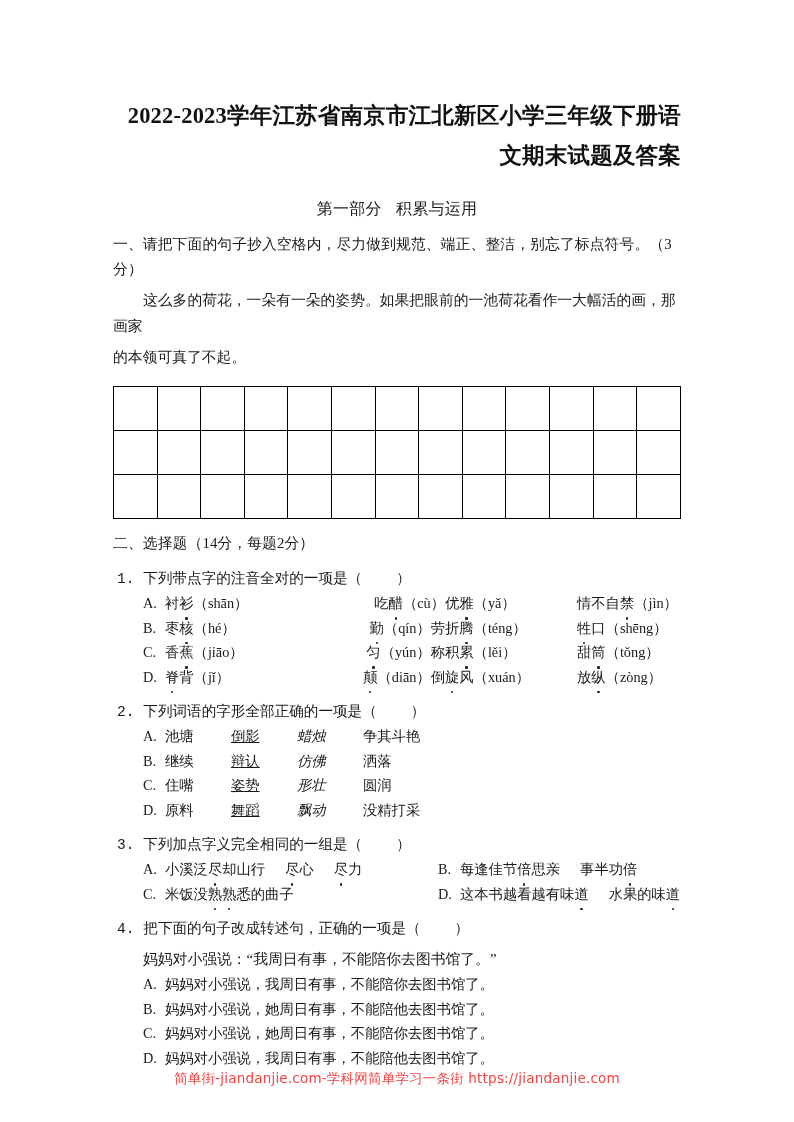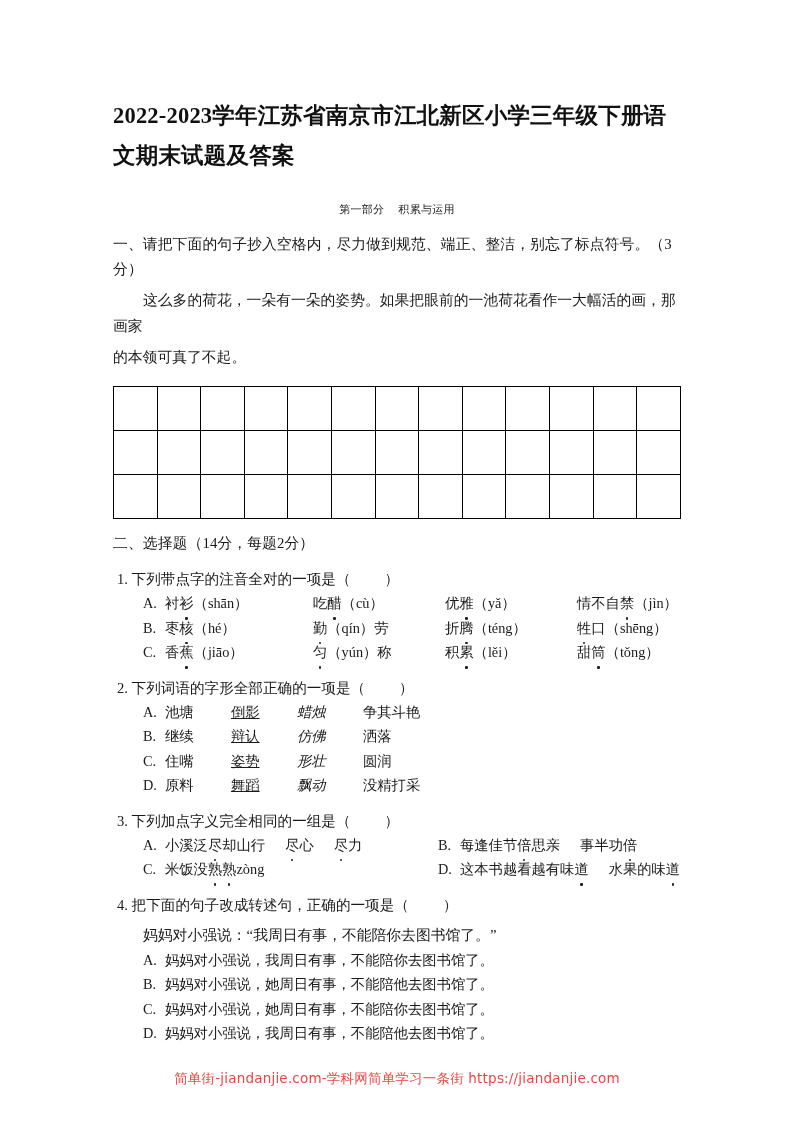--- a/index.html
+++ b/index.html
@@ -29,26 +29,27 @@
   }
 
   
   .doc-title {
     font-size: 22.5px;
     font-weight: bold;
     line-height: 40px;
     letter-spacing: 0.2px;
     margin: 0 0 0 0;
     color: #111;
+    text-align: right;
   }
 
   
   .part-header {
     text-align: center;
-    font-size: 11px;
+    font-size: 16px;
     line-height: 22px;
     margin-top: 22px;
     letter-spacing: 0.3px;
   }
   .part-header .gap { display: inline-block; width: 14px; }
 
   
   .q-main {
     font-size: 14.8px;
     line-height: 25px;
@@ -77,20 +78,21 @@
     height: 43px;
     padding: 0;
   }
 
   
   .q-block { margin-top: 11px; }
   .q-stem {
     font-size: 14.6px;
     line-height: 24px;
     padding-left: 4px;
+    font-family: Liberation Mono, monospace;
   }
   .blank-paren { letter-spacing: 0px; }
   .blank-paren .sp { display: inline-block; width: 34px; }
 
   .opt-row {
     font-size: 14.3px;
     line-height: 24.5px;
     padding-left: 30px;
     white-space: nowrap;
   }
@@ -99,21 +101,21 @@
     width: 22px;
   }
 
   
   .opt-grid4 { display: block; }
   .opt-grid4 .col {
     display: inline-block;
     vertical-align: top;
   }
   .c1 { width: 148px; }
-  .c2 { width: 132px; }
+  .c2 { width: 132px; text-align: right; }
   .c3 { width: 132px; }
   .c4 { width: 130px; }
 
   
   .w { display: inline-block; }
   .w1 { width: 66px; }
   .w2 { width: 66px; text-decoration: underline; }
   .w3 { width: 66px; font-style: italic; }
 
   
@@ -223,20 +225,21 @@
 
     <div class="q-block">
       <div class="q-stem">
         <span>1.</span>
         <span>下列带点字的注音全对的一项是（</span><span class="blank-paren"><span class="sp"></span></span><span>）</span>
       </div>
       <div id="q1-options">
           <div class="opt-row opt-grid4"><span class="opt-label">A.</span><span class="col c1"><span>衬</span><span class="dot">衫</span><span>（shān）</span></span><span class="col c2"><span>吃</span><span class="dot">醋</span><span>（cù）</span></span><span class="col c3"><span>优</span><span class="dot">雅</span><span>（yǎ）</span></span><span class="col c4"><span>情不自</span><span class="dot">禁</span><span>（jìn）</span></span></div>
           <div class="opt-row opt-grid4"><span class="opt-label">B.</span><span class="col c1"><span>枣</span><span class="dot">核</span><span>（hé）</span></span><span class="col c2"><span class="dot">勤</span><span>（qín）劳</span></span><span class="col c3"><span>折</span><span class="dot">腾</span><span>（téng）</span></span><span class="col c4"><span class="dot">牲</span><span>口（shēng）</span></span></div>
           <div class="opt-row opt-grid4"><span class="opt-label">C.</span><span class="col c1"><span>香</span><span class="dot">蕉</span><span>（jiāo）</span></span><span class="col c2"><span class="dot">匀</span><span>（yún）称</span></span><span class="col c3"><span>积</span><span class="dot">累</span><span>（lěi）</span></span><span class="col c4"><span>甜</span><span class="dot">筒</span><span>（tǒng）</span></span></div>
+          <div class="opt-row opt-grid4"><span class="opt-label">D.</span><span class="col c1"><span class="dot">脊</span><span>背（jǐ）</span></span><span class="col c2"><span class="dot">颠</span><span>（diān）倒</span></span><span class="col c3"><span class="dot">旋</span><span>风（xuán）</span></span><span class="col c4"><span>放</span><span class="dot">纵</span><span>（zòng）</span></span></div>
         </div>
     </div>
 
     <div class="q-block">
       <div class="q-stem">
         <span>2.</span>
         <span>下列词语的字形全部正确的一项是（</span><span class="blank-paren"><span class="sp"></span></span><span>）</span>
       </div>
       <div id="q2-options">
           <div class="opt-row"><span class="opt-label">A.</span><span class="w w1">池塘</span><span class="w w2">倒影</span><span class="w w3">蜡烛</span><span class="w">争其斗艳</span></div>
@@ -246,21 +249,21 @@
         </div>
     </div>
 
     <div class="q-block">
       <div class="q-stem">
         <span>3.</span>
         <span>下列加点字义完全相同的一组是（</span><span class="blank-paren"><span class="sp"></span></span><span>）</span>
       </div>
       <div id="q3-options">
           <div class="opt-row"><span class="half"><span class="opt-label">A.</span><span>小溪泛</span><span class="dot">尽</span><span>却山行</span><span class="spacer-sm"></span><span class="dot">尽</span><span>心</span><span class="spacer-sm"></span><span class="dot">尽</span><span>力</span></span><span class="half"><span class="opt-label">B.</span><span>每逢佳节</span><span class="dot">倍</span><span>思亲</span><span class="spacer-sm"></span><span>事半功</span><span class="dot">倍</span></span></div>
-          <div class="opt-row"><span class="half"><span class="opt-label">C.</span><span>米饭没</span><span class="dot">熟</span><span class="dot">熟</span><span>zòng</span></span><span class="half"><span class="opt-label">D.</span><span>这本书越看越有味</span><span class="dot">道</span><span class="spacer-sm"></span><span>水果的味</span><span class="dot">道</span></span></div>
+          <div class="opt-row"><span class="half"><span class="opt-label">C.</span><span>米饭没</span><span class="dot">熟</span><span class="dot">熟</span><span>悉的曲子</span></span><span class="half"><span class="opt-label">D.</span><span>这本书越看越有味</span><span class="dot">道</span><span class="spacer-sm"></span><span>水果的味</span><span class="dot">道</span></span></div>
         </div>
     </div>
 
     <div class="q-block">
       <div class="q-stem">
         <span>4.</span>
         <span>把下面的句子改成转述句，正确的一项是（</span><span class="blank-paren"><span class="sp"></span></span><span>）</span>
       </div>
       <div class="q-body">妈妈对小强说：“我周日有事，不能陪你去图书馆了。”</div>
       <div id="q4-options">

